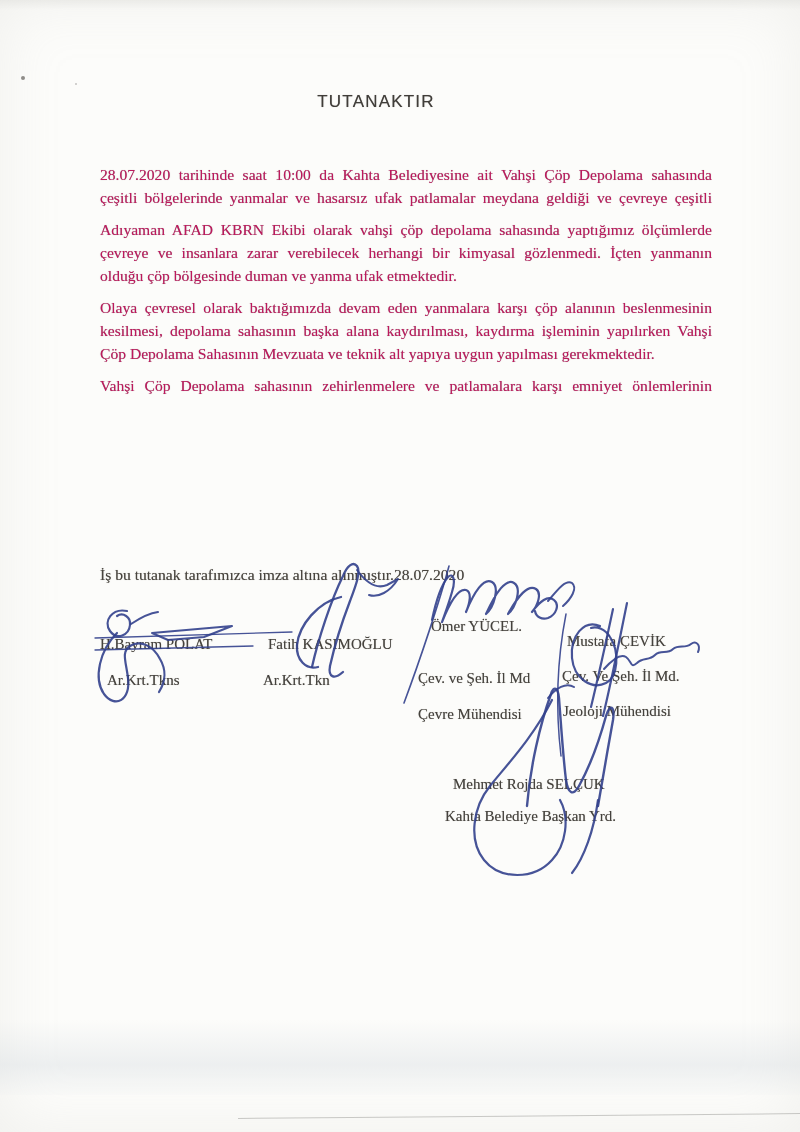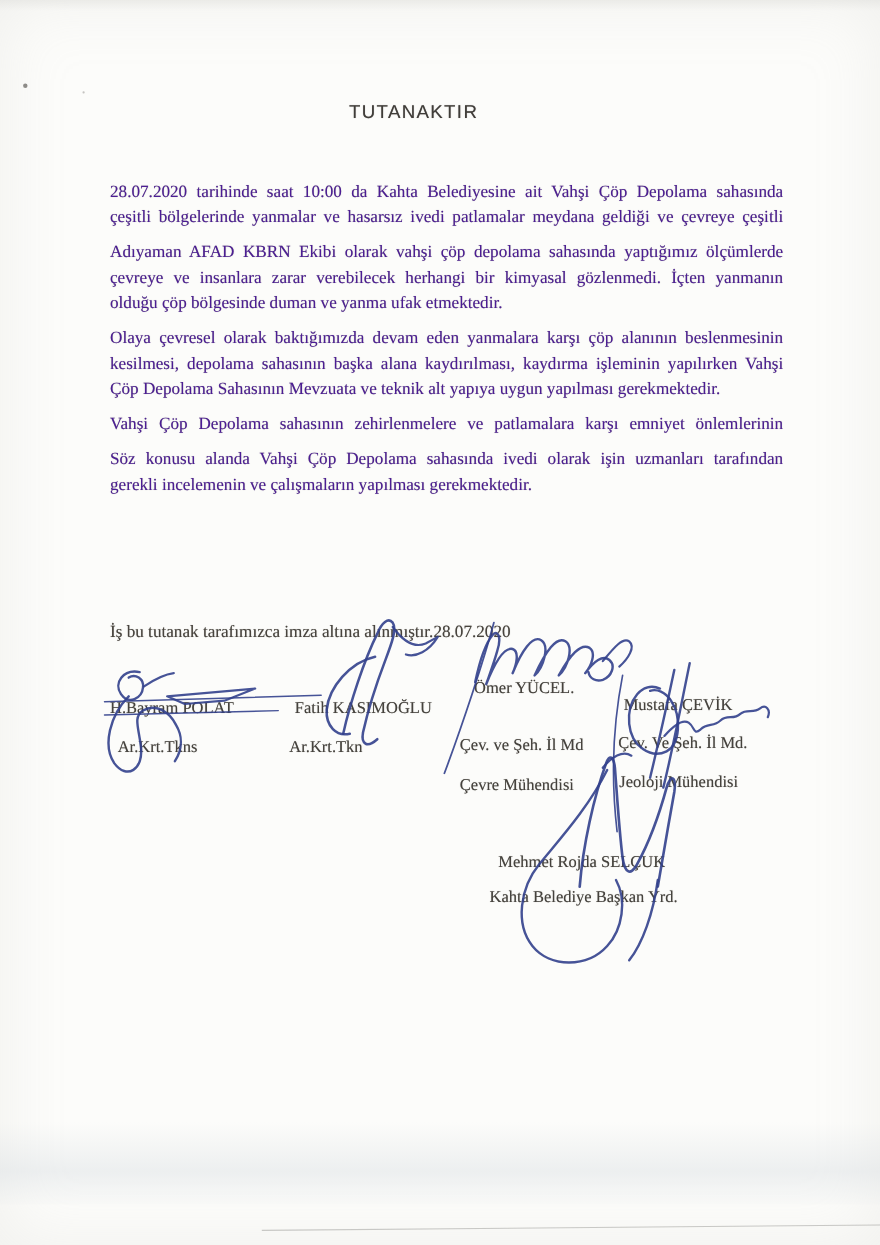--- a/index.html
+++ b/index.html
@@ -15,21 +15,21 @@
     position:absolute;top:92px;left:0;width:752px;
     text-align:center;
     font-family:Liberation Sans, sans-serif;
     font-size:17px;letter-spacing:1.2px;
     color:#403d39;
     text-shadow:0 0 0.7px rgba(80,78,74,0.65);
   }
   .body-text{
     position:absolute;top:163px;left:100px;width:612px;
     font-size:15.6px;line-height:23px;
-    color:#4c1d95;
+    color:#be185d;
     text-shadow:0 0 0.7px rgba(85,82,75,0.6);
   }
   .para{margin:0 0 9px 0;}
   .pline{text-align:justify;text-align-last:justify;}
   .pline.last{text-align-last:left;}
   .closing{
     position:absolute;top:566px;left:100px;width:620px;
     font-size:15.6px;color:#48443e;
     text-shadow:0 0 0.7px rgba(85,82,75,0.6);
   }
@@ -64,38 +64,34 @@
 
 <div class="page">
 
   <div class="top-smudge"></div>
 
   <div class="doc-title">TUTANAKTIR</div>
 
   <div class="body-text">
     <div class="para">
       <div class="pline">28.07.2020 tarihinde saat 10:00 da Kahta Belediyesine ait Vahşi Çöp Depolama sahasında</div>
-      <div class="pline">çeşitli bölgelerinde yanmalar ve hasarsız ivedi patlamalar meydana geldiği ve çevreye çeşitli</div>
+      <div class="pline">çeşitli bölgelerinde yanmalar ve hasarsız ufak patlamalar meydana geldiği ve çevreye çeşitli</div>
     </div>
     <div class="para">
       <div class="pline">Adıyaman AFAD KBRN Ekibi olarak vahşi çöp depolama sahasında yaptığımız ölçümlerde</div>
       <div class="pline">çevreye ve insanlara zarar verebilecek herhangi bir kimyasal gözlenmedi. İçten yanmanın</div>
       <div class="pline last">olduğu çöp bölgesinde duman ve yanma ufak etmektedir.</div>
     </div>
     <div class="para">
       <div class="pline">Olaya çevresel olarak baktığımızda devam eden yanmalara karşı çöp alanının beslenmesinin</div>
       <div class="pline">kesilmesi, depolama sahasının başka alana kaydırılması, kaydırma işleminin yapılırken Vahşi</div>
       <div class="pline last">Çöp Depolama Sahasının Mevzuata ve teknik alt yapıya uygun yapılması gerekmektedir.</div>
     </div>
     <div class="para">
       <div class="pline">Vahşi Çöp Depolama sahasının zehirlenmelere ve patlamalara karşı emniyet önlemlerinin</div>
-    </div>
-    <div class="para">
-      <div class="pline">Söz konusu alanda Vahşi Çöp Depolama sahasında ivedi olarak işin uzmanları tarafından</div>
-      <div class="pline last">gerekli incelemenin ve çalışmaların yapılması gerekmektedir.</div>
     </div>
   </div>
 
   <div class="closing">İş bu tutanak tarafımızca imza altına alınmıştır.28.07.2020</div>
 
   <div class="sig-text" style="left:100px;top:636px;">H.Bayram POLAT</div>
   <div class="sig-text" style="left:107px;top:672px;">Ar.Krt.Tkns</div>
 
   <div class="sig-text" style="left:268px;top:636px;">Fatih KASIMOĞLU</div>
   <div class="sig-text" style="left:263px;top:672px;">Ar.Krt.Tkn</div>

